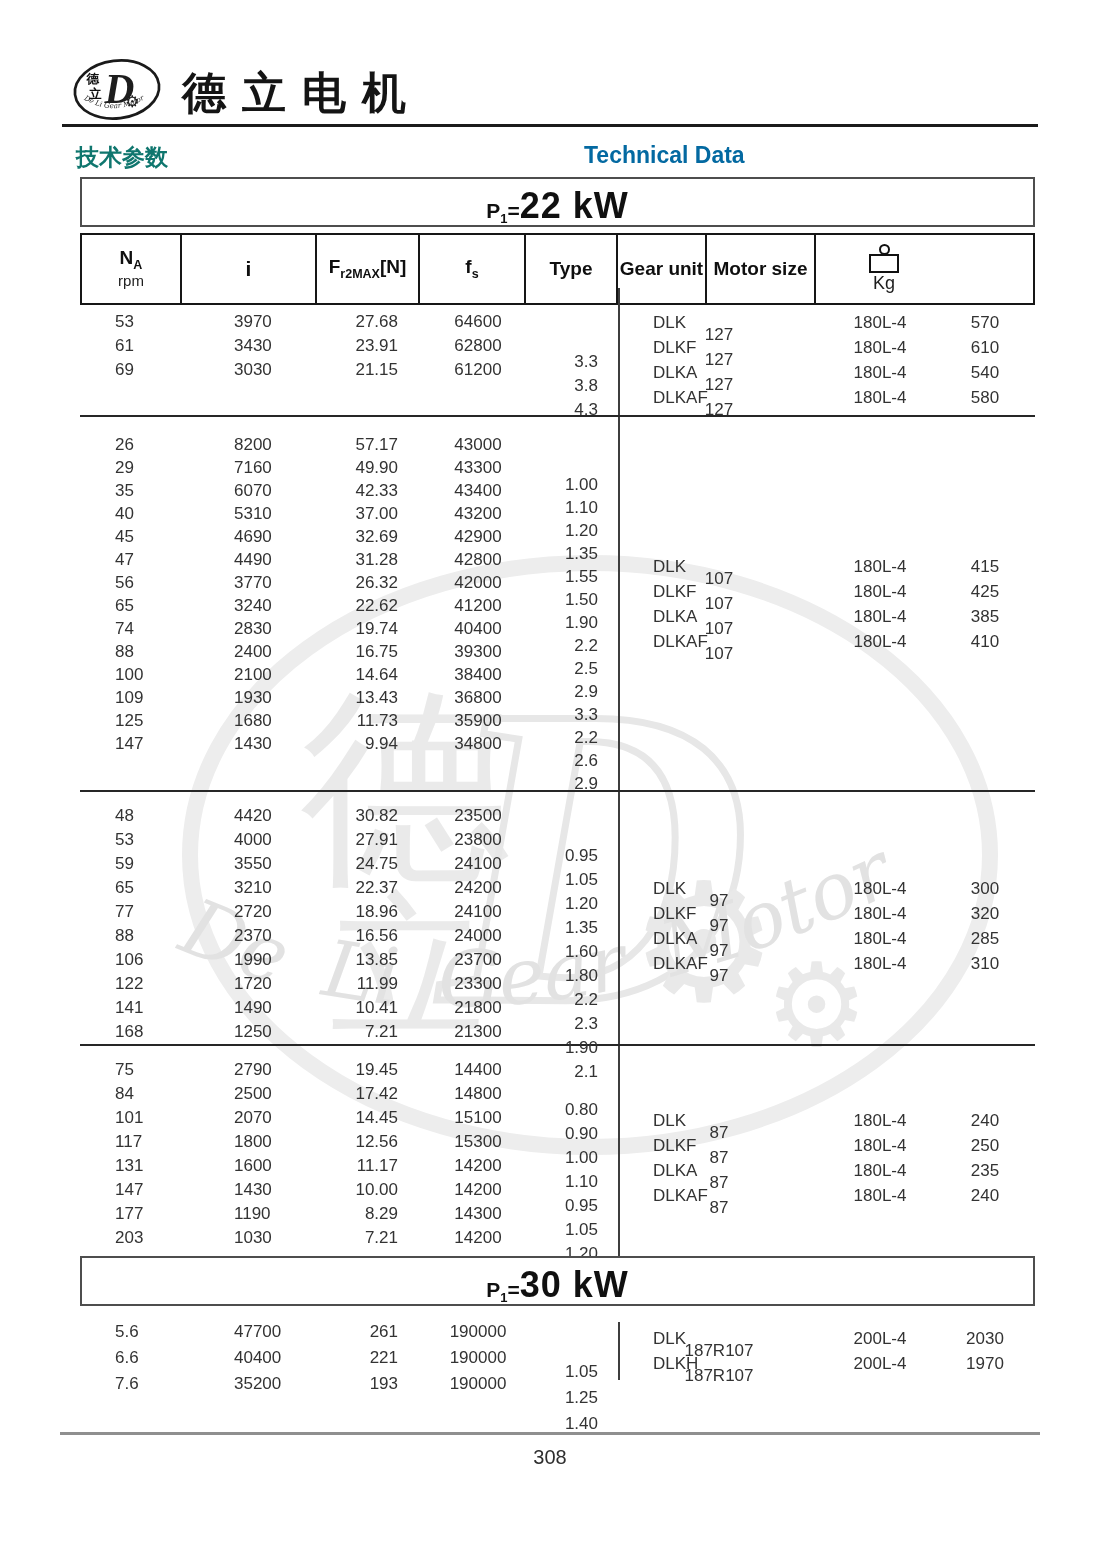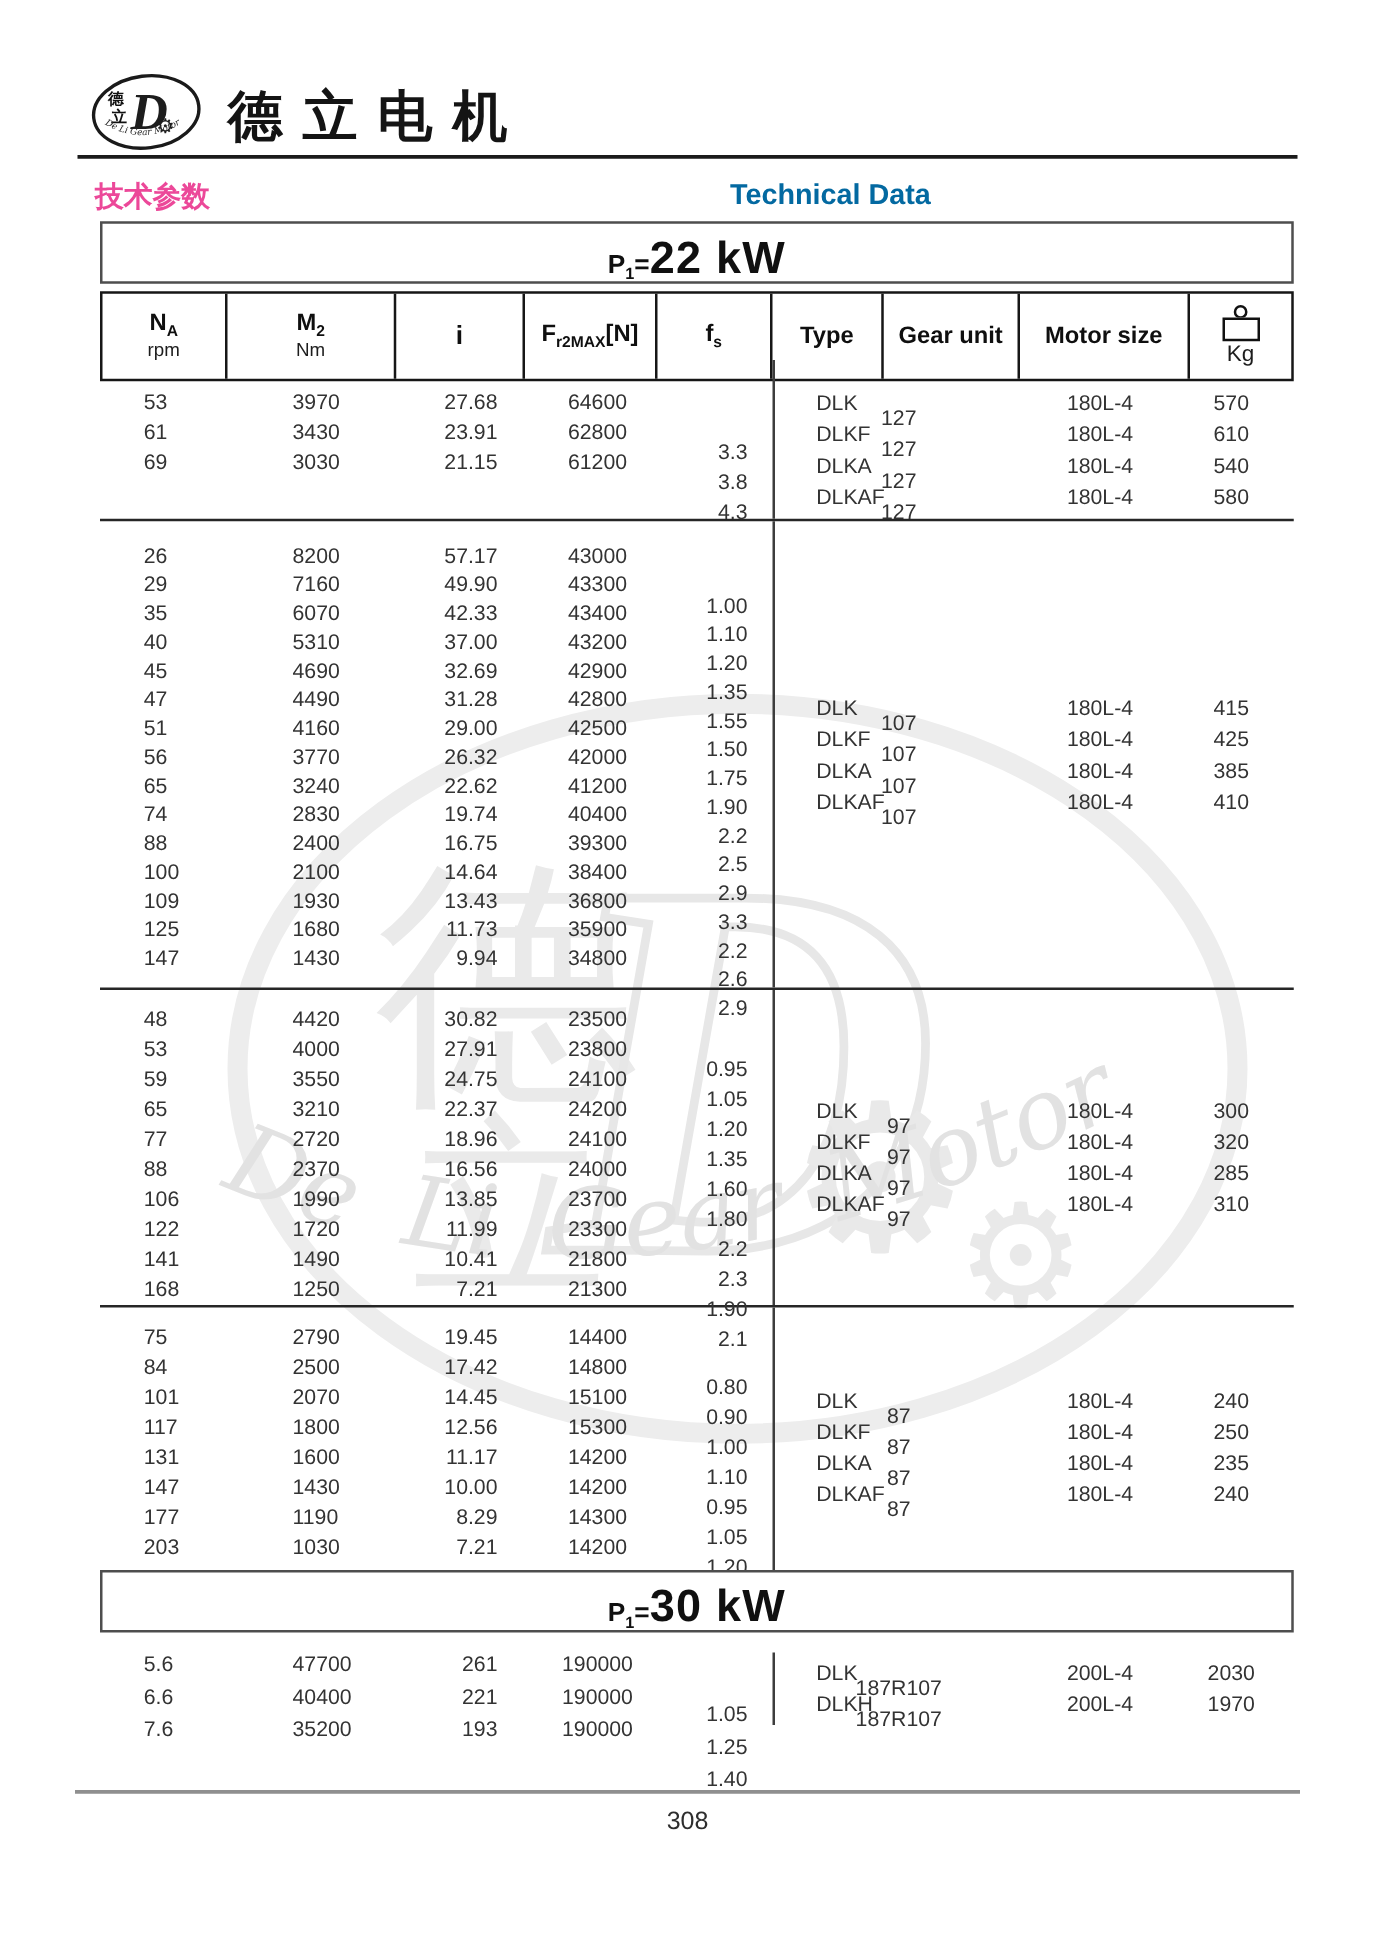--- a/index.html
+++ b/index.html
@@ -5,21 +5,21 @@
   html,body{margin:0;padding:0;background:#fff;}
   .page{position:relative;width:1100px;height:1555px;background:#fff;overflow:hidden;
         font-family:"Liberation Sans","DejaVu Sans",sans-serif;color:#222;}
   .wm{position:absolute;left:0;top:0;z-index:0;}
   
   .logo-svg{position:absolute;left:72px;top:56px;z-index:1;}
   .brand-title{position:absolute;left:182px;top:64px;font-size:44px;font-weight:bold;
                letter-spacing:16px;color:#141414;z-index:1;
                font-family:"DejaVu Serif","Liberation Serif",serif;}
   .top-rule{position:absolute;left:62px;top:124px;width:976px;height:3px;background:#1b1b1b;z-index:1;}
-  .sub-cn{position:absolute;left:76px;top:142px;font-size:23px;font-weight:bold;color:#ec4899;z-index:1;font-family:Liberation Serif, serif;}
+  .sub-cn{position:absolute;left:76px;top:142px;font-size:23px;font-weight:bold;color:#0f766e;z-index:1;font-family:Liberation Serif, serif;}
   .sub-en{position:absolute;left:584px;top:142px;font-size:23px;font-weight:bold;color:#0369a1;z-index:1;}
   
   .power-box{position:absolute;left:80px;width:955px;height:50px;border:2px solid #4e4e4e;
              box-sizing:border-box;display:flex;align-items:baseline;justify-content:center;
              background:#fff;z-index:1;padding-top:6px;}
   .pb-small{font-size:21px;font-weight:bold;color:#101010;margin-top:14px;}
   .pb-small sub{font-size:13px;}
   .pb-big{font-size:36px;font-weight:bold;color:#101010;letter-spacing:1px;}
   
   .thead{position:absolute;left:80px;top:233px;width:955px;height:72px;border:2px solid #161616;
@@ -118,24 +118,20 @@
     <span class="pb-small"><span>P</span><sub>1</sub><span>=</span></span>
       <span class="pb-big">22 kW</span>
   </div>
 
   <div class="thead">
     <div class="th">
       <div class="th-main"><span>N</span><sub>A</sub></div>
       <div class="th-unit">rpm</div>
     </div>
     <div class="th">
-      <div class="th-main"><span>M</span><sub>2</sub></div>
-      <div class="th-unit">Nm</div>
-    </div>
-    <div class="th">
       <div class="th-main big">i</div>
     </div>
     <div class="th">
       <div class="th-main"><span>F</span><sub>r2MAX</sub><span>[N]</span></div>
     </div>
     <div class="th">
       <div class="th-main"><span>f</span><sub>s</sub></div>
     </div>
     <div class="th">
       <div class="th-main">Type</div>
@@ -246,27 +242,20 @@
             <span class="c5">1.55</span>
           </div>
           <div class="row">
             <span class="c1">47</span>
             <span class="c2">4490</span>
             <span class="c3">31.28</span>
             <span class="c4">42800</span>
             <span class="c5">1.50</span>
           </div>
           <div class="row">
-            <span class="c1">51</span>
-            <span class="c2">4160</span>
-            <span class="c3">29.00</span>
-            <span class="c4">42500</span>
-            <span class="c5">1.75</span>
-          </div>
-          <div class="row">
             <span class="c1">56</span>
             <span class="c2">3770</span>
             <span class="c3">26.32</span>
             <span class="c4">42000</span>
             <span class="c5">1.90</span>
           </div>
           <div class="row">
             <span class="c1">65</span>
             <span class="c2">3240</span>
             <span class="c3">22.62</span>

